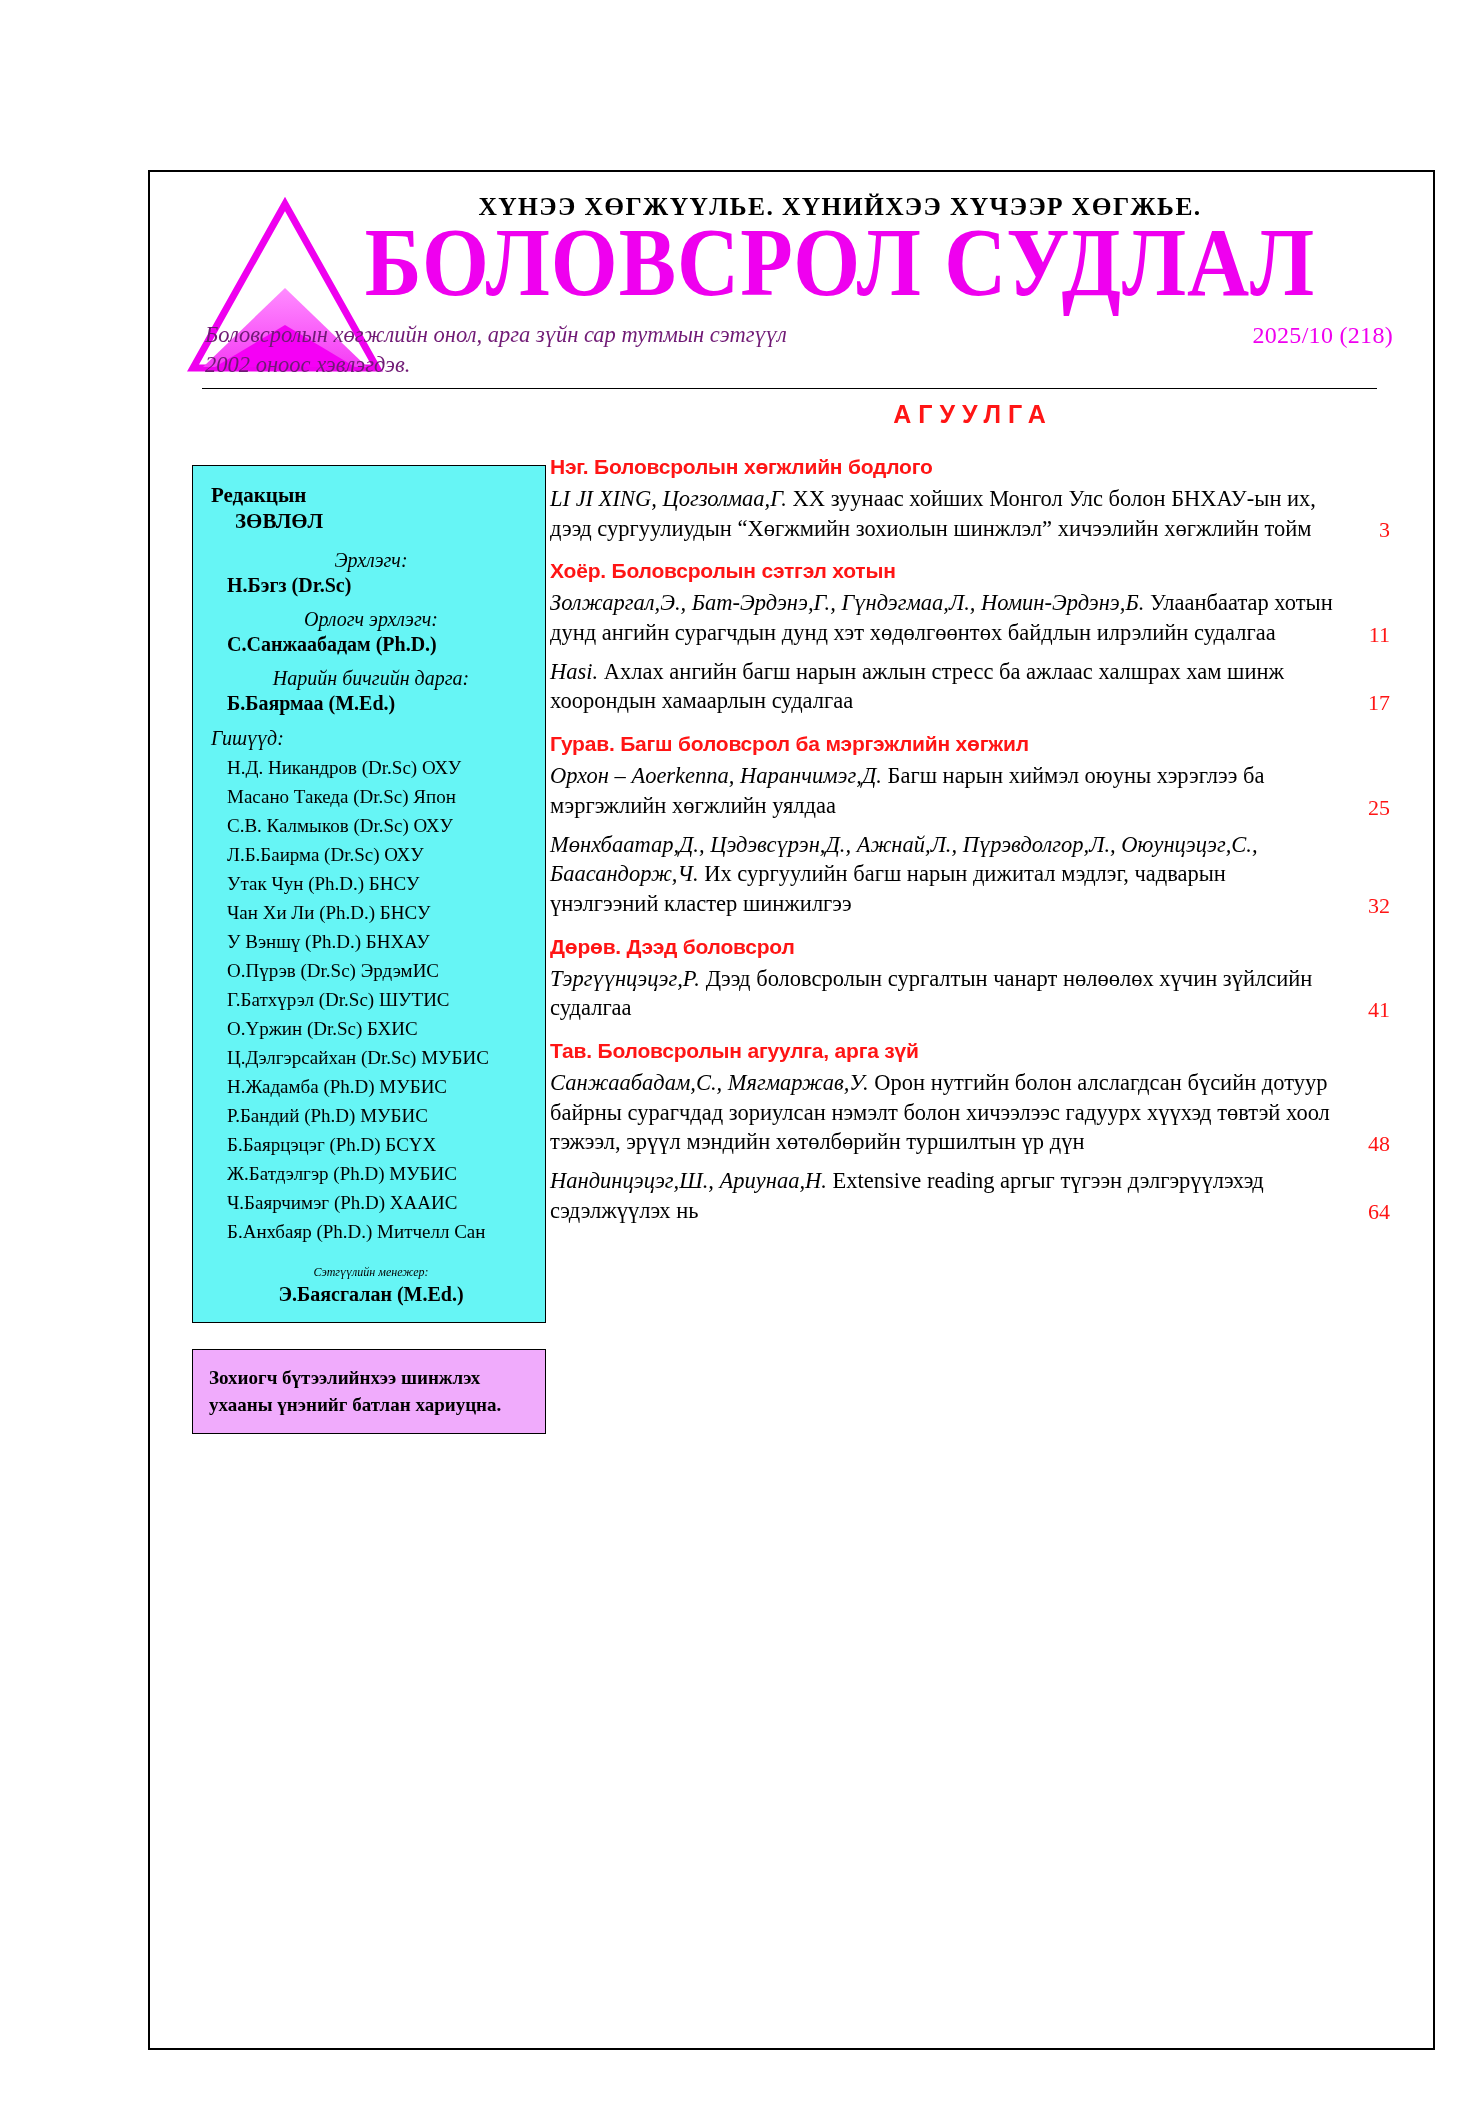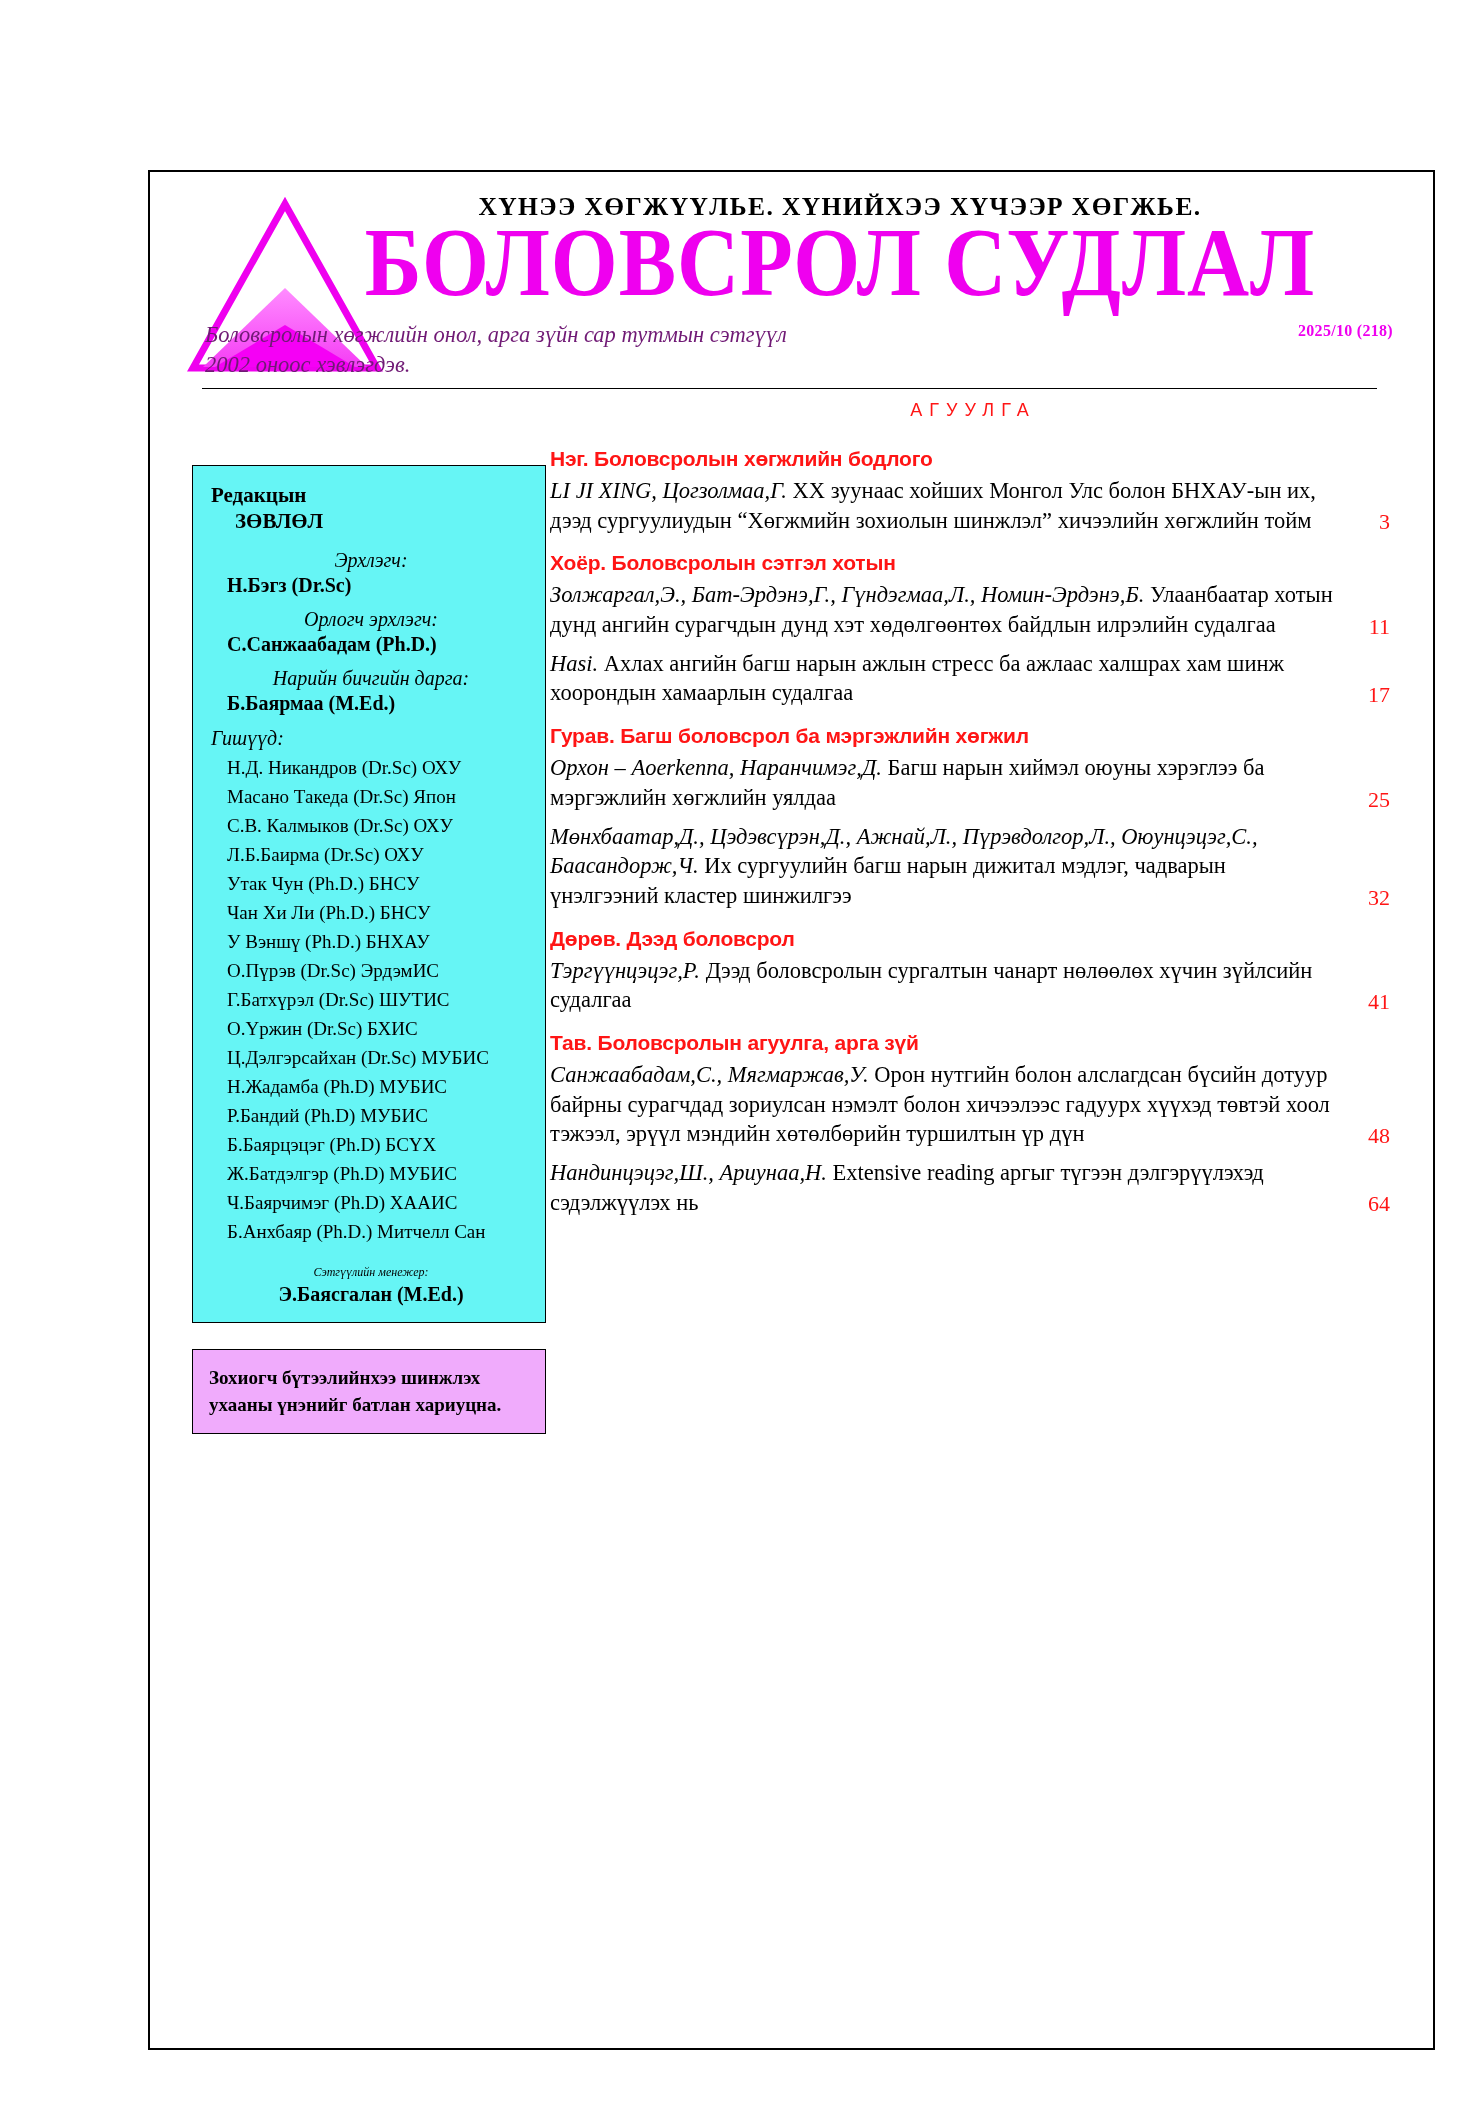--- a/index.html
+++ b/index.html
@@ -92,22 +92,22 @@
     line-height: 1.35;
     color: #701a75;
   }
   .subtitle-line { display: block; }
 
   .issue-number {
     position: absolute;
     right: 40px;
     top: 150px;
     font-family: "Liberation Serif", "DejaVu Serif", serif;
-    font-weight: bold;
-    font-size: 16px;
+    font-weight: normal;
+    font-size: 24px;
     color: #ef00ef;
     letter-spacing: 0.3px;
   }
 
   .masthead-rule {
     position: absolute;
     left: 52px;
     top: 216px;
     width: 1175px;
     height: 0;
@@ -211,22 +211,22 @@
   .toc {
     position: absolute;
     left: 400px;
     top: 0;
     width: 840px;
   }
 
   .toc-heading {
     text-align: center;
     font-family: "Liberation Sans", "DejaVu Sans", sans-serif;
-    font-weight: normal;
-    font-size: 18px;
+    font-weight: bold;
+    font-size: 25px;
     letter-spacing: 7px;
     color: #ff1515;
     margin-bottom: 26px;
     padding-left: 6px;
   }
 
   .toc-section {
     margin-bottom: 16px;
   }
 

